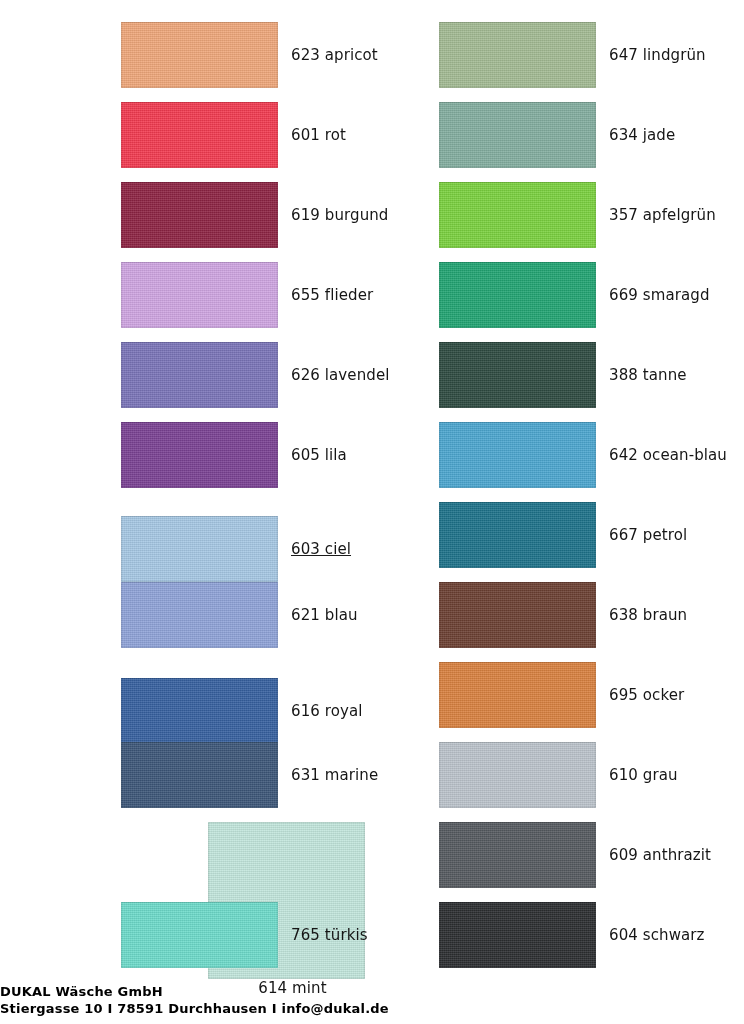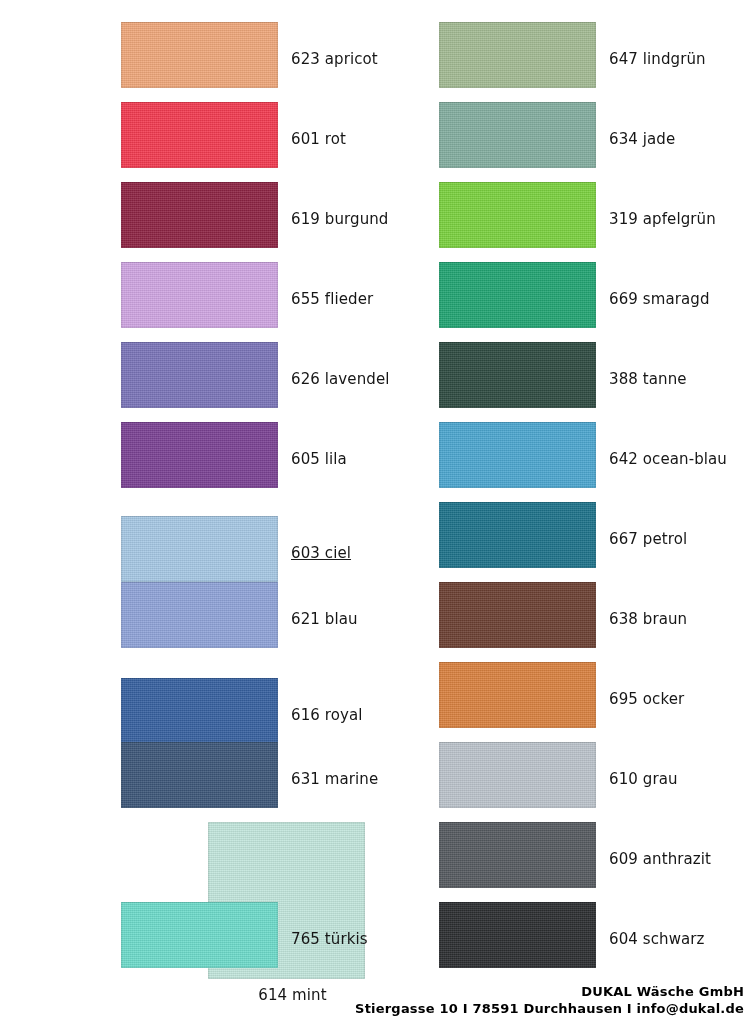--- a/index.html
+++ b/index.html
@@ -80,30 +80,29 @@
     pointer-events: none;
   }
 
   .swatch-label {
     margin-left: 13px;
     font-size: 15px;
     line-height: 1.2;
     letter-spacing: 0.1px;
     color: #161616;
     white-space: nowrap;
-    margin-top: 7px;
   }
 
   
   .footer {
     position: absolute;
     left: 0;
     bottom: 6px;
     width: 744px;
-    text-align: right;
+    text-align: left;
     margin-top: 12px;
   }
   .footer-company {
     font-size: 13px;
     font-weight: bold;
     color: #000000;
     line-height: 1.35;
     letter-spacing: 0.2px;
   }
   .footer-address {
@@ -174,21 +173,21 @@
         <div class="row" style="top: 22px;">
           <div class="swatch" style="background-color: rgb(163, 187, 147); width: 157px; height: 66px;"></div>
           <div class="swatch-label">647 lindgrün</div>
         </div>
         <div class="row" style="top: 102px;">
           <div class="swatch" style="background-color: rgb(131, 173, 159); width: 157px; height: 66px;"></div>
           <div class="swatch-label">634 jade</div>
         </div>
         <div class="row" style="top: 182px;">
           <div class="swatch" style="background-color: rgb(122, 209, 62); width: 157px; height: 66px;"></div>
-          <div class="swatch-label">319 apfelgrün</div>
+          <div class="swatch-label">357 apfelgrün</div>
         </div>
         <div class="row" style="top: 262px;">
           <div class="swatch" style="background-color: rgb(33, 164, 114); width: 157px; height: 66px;"></div>
           <div class="swatch-label">669 smaragd</div>
         </div>
         <div class="row" style="top: 342px;">
           <div class="swatch" style="background-color: rgb(45, 74, 64); width: 157px; height: 66px;"></div>
           <div class="swatch-label">388 tanne</div>
         </div>
         <div class="row" style="top: 422px;">

